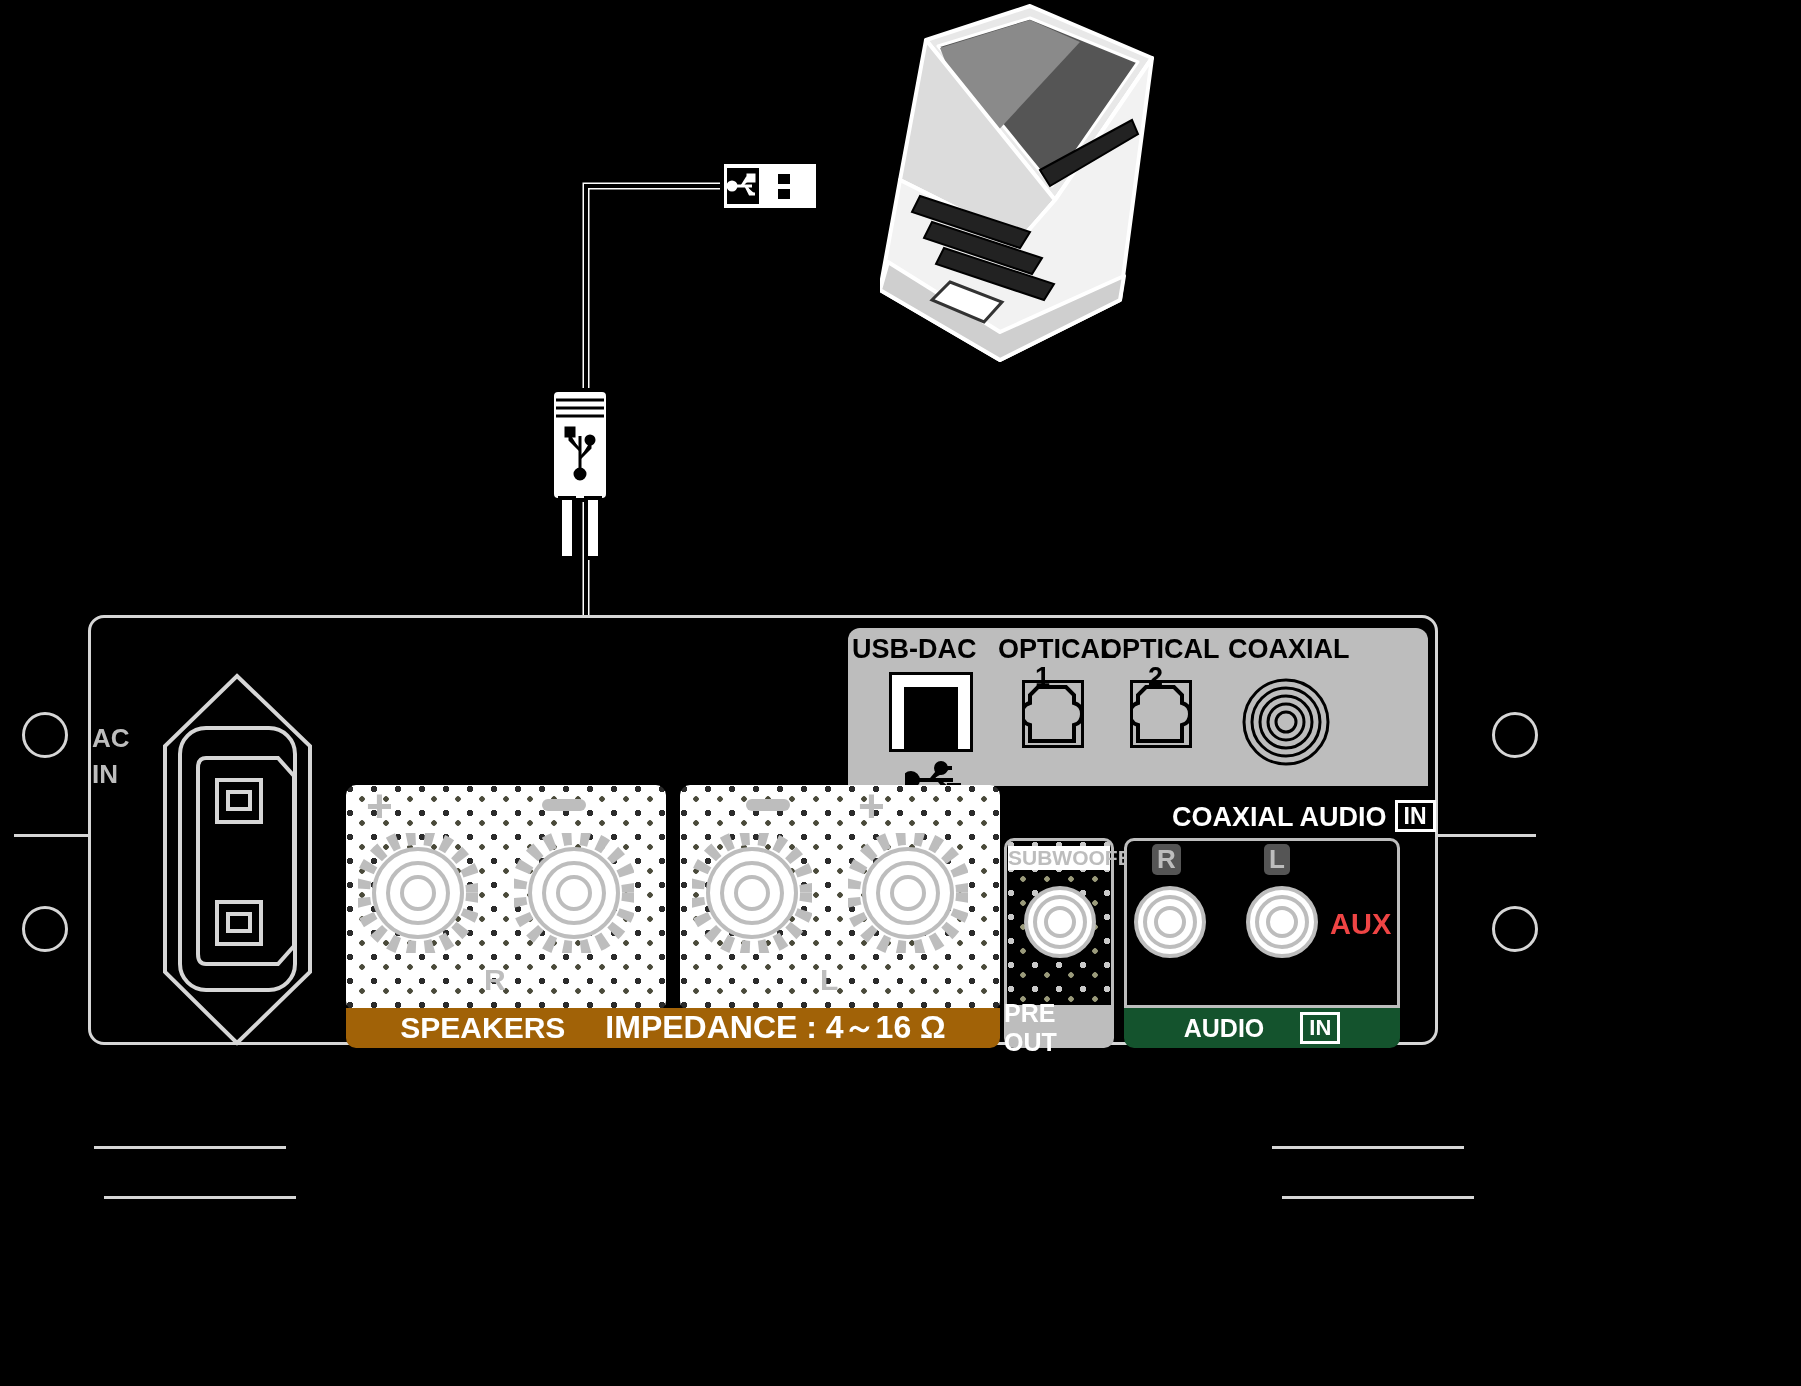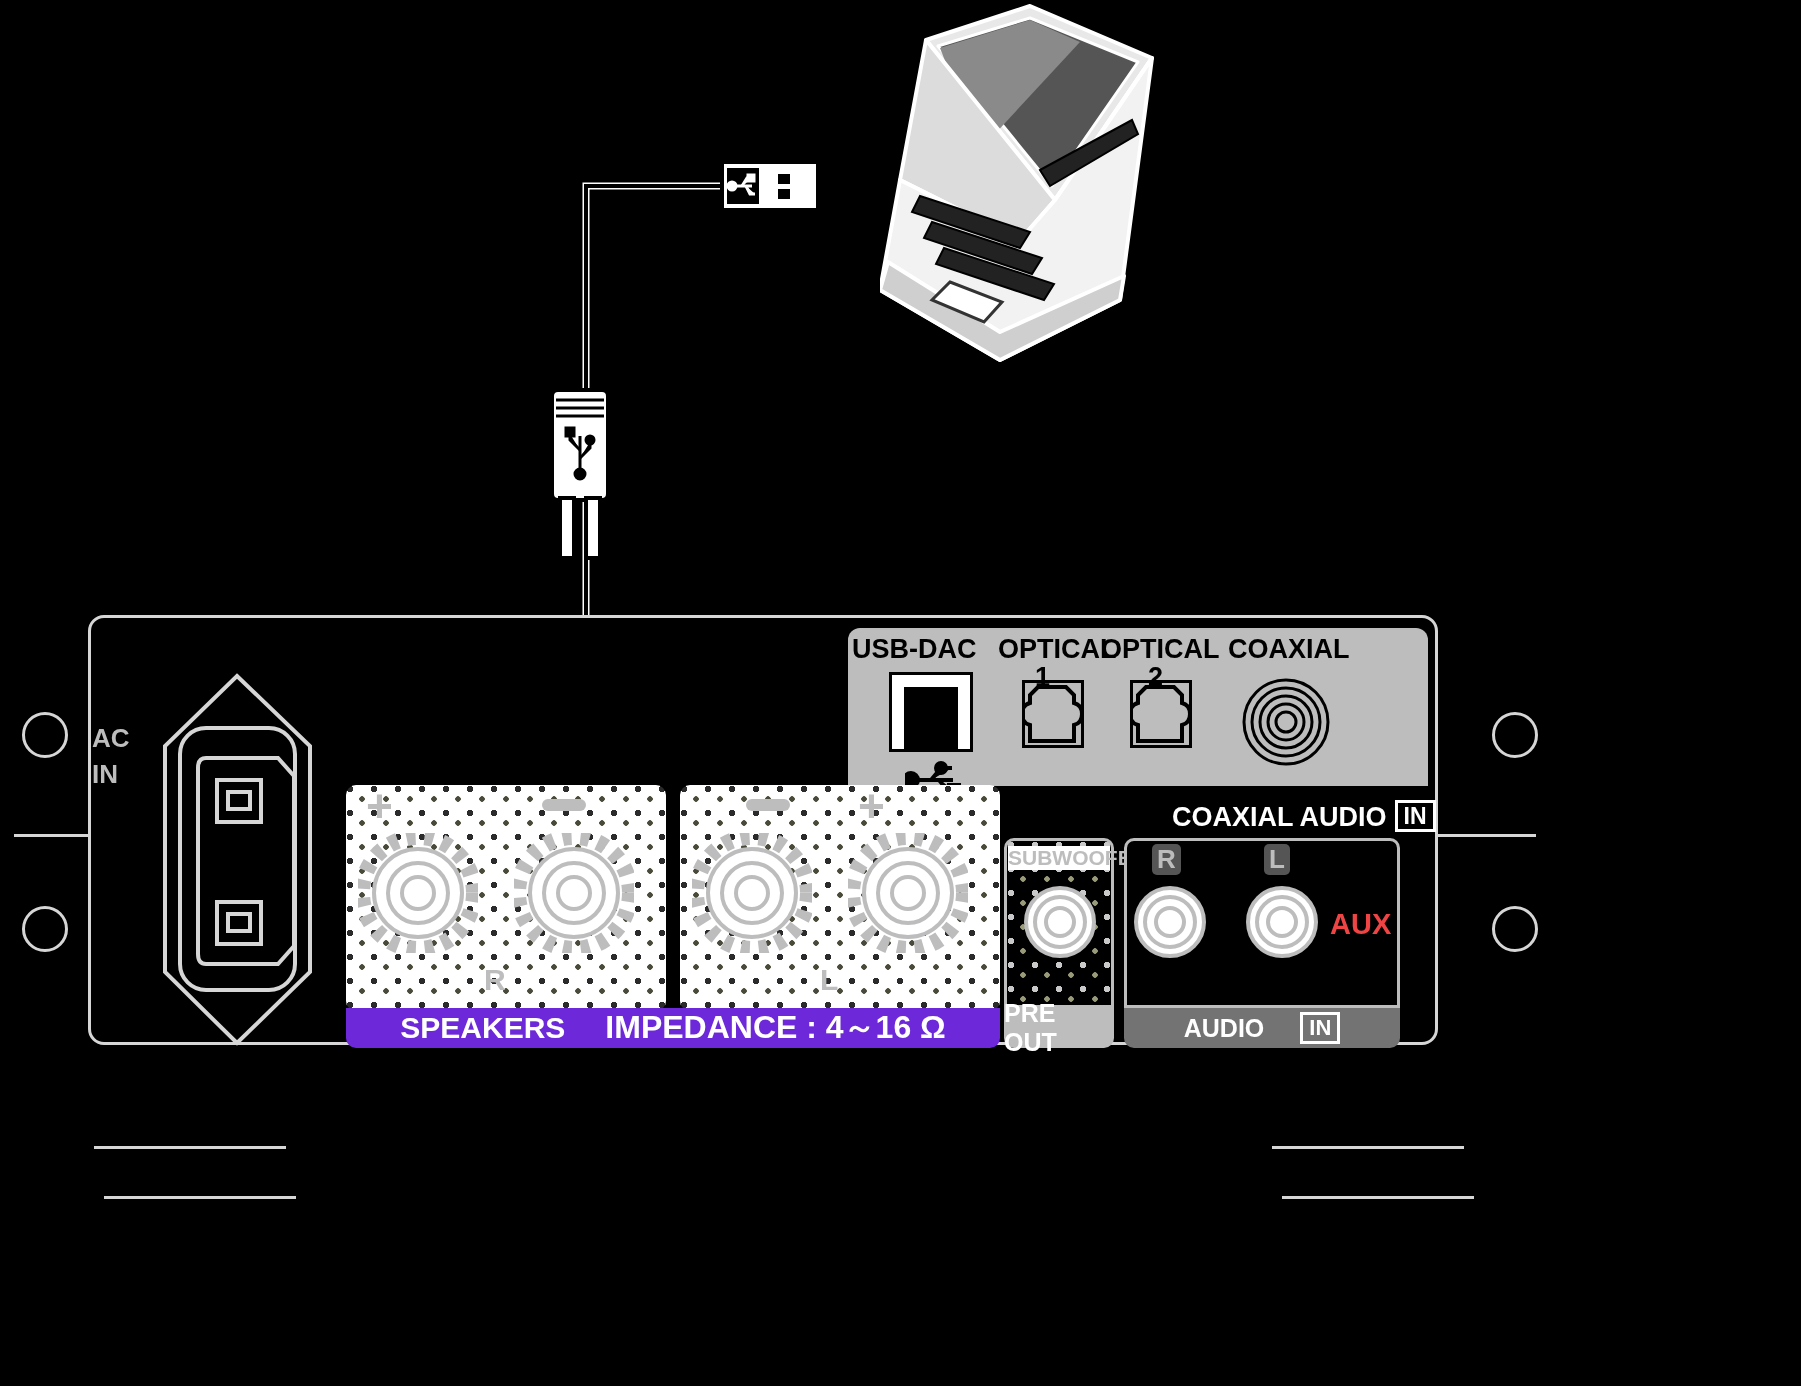--- a/index.html
+++ b/index.html
@@ -45,38 +45,38 @@
       background-image:
         radial-gradient(circle at 4px 4px, #2b2b2b 3px, transparent 3.5px),
         radial-gradient(circle at 16px 14px, #4a4a3a 2.5px, transparent 3px);
       background-size:24px 24px, 24px 24px;}
   .bank-l{left:0;}
   .bank-r{left:334px;}
   .binding{position:absolute;width:120px;height:120px;}
   .plus,.minus{position:absolute;color:#bdbdbd;font-weight:bold;}
   .chan{position:absolute;color:#bdbdbd;font-size:30px;font-weight:bold;
       background:rgba(255,255,255,0.0);}
-  .spk-bar{position:absolute;left:346px;top:1008px;width:654px;height:40px;background:#6d28d9;border-radius:0 0 10px 10px;
+  .spk-bar{position:absolute;left:346px;top:1008px;width:654px;height:40px;background:#a16207;border-radius:0 0 10px 10px;
       display:flex;align-items:center;justify-content:center;gap:40px;}
   .spk-bar span{color:#fff;font-weight:bold;}
 
   
   .preout-box{position:absolute;left:1004px;top:838px;width:110px;height:170px;border:3px solid #bdbdbd;border-radius:10px 10px 0 0;box-sizing:border-box;
       background-color:#000;
       background-image:
         radial-gradient(circle at 4px 4px, #c9c9c9 3px, transparent 3.5px),
         radial-gradient(circle at 16px 14px, #9a9a7a 2.5px, transparent 3px);
       background-size:24px 24px, 24px 24px;}
   .sub-label{position:absolute;left:1008px;top:846px;width:102px;text-align:center;color:#bdbdbd;font-size:21px;font-weight:bold;background:#fff;}
   .preout-bar{position:absolute;left:1004px;top:1008px;width:110px;height:40px;background:#bdbdbd;border-radius:0 0 10px 10px;display:flex;align-items:center;justify-content:center;}
   .preout-bar span{color:#fff;font-size:25px;font-weight:bold;}
 
   
   .audio-box{position:absolute;left:1124px;top:838px;width:276px;height:170px;border:3px solid #bdbdbd;border-radius:10px 10px 0 0;box-sizing:border-box;background:#000;}
-  .audio-bar{position:absolute;left:1124px;top:1008px;width:276px;height:40px;background:#737373;border-radius:0 0 10px 10px;display:flex;align-items:center;justify-content:center;gap:28px;}
+  .audio-bar{position:absolute;left:1124px;top:1008px;width:276px;height:40px;background:#14532d;border-radius:0 0 10px 10px;display:flex;align-items:center;justify-content:center;gap:28px;}
   .audio-bar span{color:#fff;font-size:25px;font-weight:bold;}
   .rca{position:absolute;width:72px;height:72px;}
   .rca-tag{position:absolute;color:#bdbdbd;font-size:26px;font-weight:bold;
       border:0;padding:0 5px;background:#555;border-radius:5px;}
   .aux-label{position:absolute;left:1330px;top:908px;color:#ef4444;font-size:29px;font-weight:bold;}
 
   
   .foot{position:absolute;height:3px;background:#d6d6d6;}
 </style>
 </head>

